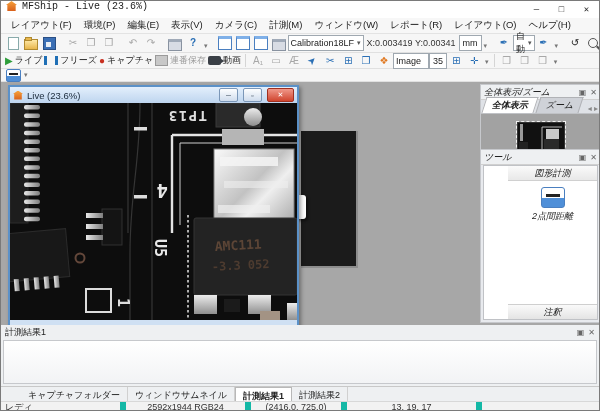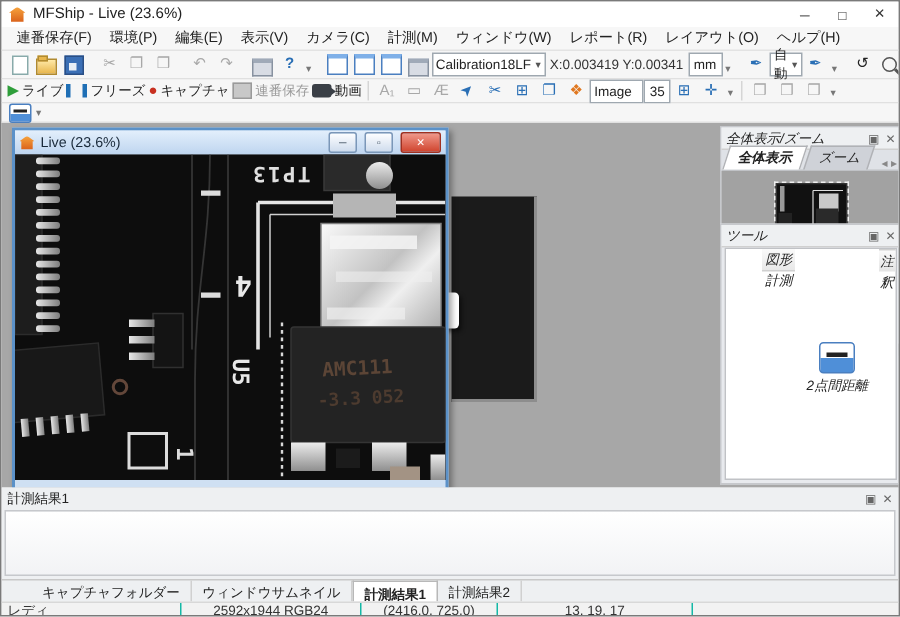--- a/index.html
+++ b/index.html
@@ -1,19 +1,19 @@
 <!DOCTYPE html>
 <html><head>
 <meta charset="utf-8">
 <style>
   html,body{margin:0;padding:0;background:#d0d0d0;font-family:"Liberation Sans","DejaVu Sans",sans-serif;}
   #app{position:relative;width:600px;height:411px;background:#f5f5f5;border:1px solid #7a7a7a;box-sizing:border-box;overflow:hidden;font-size:10px;color:#222;}
   .r{position:absolute;box-sizing:border-box;}
   
-  .titlebar{left:0;top:0;width:100%;height:17px;background:#ffffff;display:flex;align-items:center;padding-left:5px;}
+  .titlebar{left:0;top:0;width:100%;height:17px;background:#ffffff;display:flex;align-items:flex-start;padding-left:5px;font-family:Liberation Mono, monospace;}
   .app-icon{width:11px;height:10px;background:linear-gradient(#f6a23c,#d9601a);clip-path:polygon(50% 0,100% 40%,88% 40%,88% 100%,12% 100%,12% 40%,0 40%);margin-right:5px;}
   .title-text{font-size:10px;color:#222;}
   .win-controls{position:absolute;right:0;top:0;height:17px;display:flex;}
   .win-btn{width:25px;height:17px;display:flex;align-items:center;justify-content:center;font-size:9px;color:#333;}
   
   .menubar{left:0;top:17px;width:100%;height:16px;background:#f7f7f7;border-bottom:1px solid #e3e3e3;display:flex;align-items:center;padding-left:4px;}
   .menu-item{padding:2px 6px;font-size:9.5px;color:#222;white-space:nowrap;}
   
   .tb{left:0;width:100%;background:#f6f6f6;display:flex;align-items:center;padding-left:3px;border-bottom:1px solid #e0e0e0;}
   .tb1{top:33px;height:19px;}
@@ -73,59 +73,59 @@
   .ph-ico{font-size:8px;color:#666;margin-left:4px;}
   .ovw{left:0;top:2px;width:121px;height:145px;background:#e8eaee;border:1px solid #c6c8cc;}
   .ovw-tabs{display:flex;align-items:flex-end;height:13px;background:#dfe2e7;border-bottom:1px solid #c0c2c6;padding-left:3px;}
   .ovw-tab{font-size:9px;padding:1px 7px;transform:skewX(-18deg);border:1px solid #b0b2b6;border-bottom:none;margin-right:2px;background:#cfd2d8;}
   .ovw-tab>span{display:inline-block;transform:skewX(18deg);}
   .ovw-tab.active{background:#fff;font-weight:bold;}
   .ovw-arrows{margin-left:auto;margin-right:2px;font-size:8px;color:#888;}
   .ovw-body{position:relative;height:115px;background:#a2a2a2;display:flex;align-items:flex-start;justify-content:center;padding-top:8px;}
   .thumb{position:relative;width:46px;height:32px;background:#111;outline:1px dashed #f0f0f0;border:1px solid #333;}
   .tools{left:0;top:67px;width:121px;height:174px;background:#e8eaee;border:1px solid #c6c8cc;display:flex;flex-direction:column;}
-  .tools-box{flex:1;margin:0 2px 2px 2px;border:1px solid #c0c2c6;background:#fff;display:flex;flex-direction:row;padding-left:24px;}
+  .tools-box{flex:1;margin:0 2px 2px 2px;border:1px solid #c0c2c6;background:#fff;display:flex;flex-direction:column;padding-left:24px;}
   .group-bar{height:14px;background:linear-gradient(#fafafa,#e8e8e8);border-bottom:1px solid #d0d0d0;text-align:center;font-size:9px;line-height:14px;color:#222;}
   .tool-item{margin-top:6px;display:flex;flex-direction:column;align-items:center;gap:2px;width:100%;justify-content:center;}
   .tool-ico{width:22px;height:19px;border:1px solid #4a7fc0;border-radius:3px;background:linear-gradient(#ffffff 0 52%,#4f8fd8 52% 100%);position:relative;}
   .tool-ico::after{content:'';position:absolute;left:4px;right:4px;top:6px;height:3px;background:#222;}
   .tool-label{font-size:9px;color:#222;}
   .tools-fill{flex:1;}
   .annot-bar{height:14px;background:linear-gradient(#fafafa,#e4e4e4);border-top:1px solid #cfcfcf;text-align:center;font-size:9px;line-height:14px;color:#222;}
   
   .results{left:0;top:324px;width:100%;height:61px;background:#eef0f2;}
   .results-hdr{display:flex;align-items:center;height:14px;padding:0 4px;}
   .results-hdr .ph-title{flex:1;font-size:9px;}
   .results-body{position:absolute;left:2px;right:2px;top:15px;bottom:2px;background:linear-gradient(#ffffff,#f2f3f5);border:1px solid #c6c8cc;}
   
   .btabs{left:0;top:385px;width:100%;height:15px;background:#eef0f2;border-top:1px solid #c8c8c8;display:flex;align-items:stretch;padding-left:20px;}
   .btab{font-size:9px;padding:2px 7px 0 7px;color:#222;border-right:1px solid #d0d0d0;white-space:nowrap;}
   .btab.active{background:#fff;border:1px solid #b8b8b8;border-bottom:none;font-weight:bold;}
   
   .statusbar{left:0;top:400px;width:100%;height:11px;background:#f2f2f2;border-top:1px solid #d8d8d8;display:flex;font-size:9px;color:#333;}
-  .scell{border-right:1px solid #14b8a6;display:flex;align-items:center;justify-content:center;overflow:hidden;white-space:nowrap;}
+  .scell{border-right:6px solid #14b8a6;display:flex;align-items:center;justify-content:center;overflow:hidden;white-space:nowrap;}
   .scell.first{justify-content:flex-start;padding-left:4px;}
 </style>
 </head>
 <body>
 
 <div id="app">
 
   <div class="r titlebar">
     <span class="app-icon"></span>
     <span class="title-text">MFShip - Live (23.6%)</span>
     <div class="win-controls">
       <span class="win-btn">─</span>
       <span class="win-btn">□</span>
       <span class="win-btn">✕</span>
     </div>
   </div>
 
   <div class="r menubar">
-    <span class="menu-item">連番保存(F)</span>
+    <span class="menu-item">レイアウト(F)</span>
     <span class="menu-item">環境(P)</span>
     <span class="menu-item">編集(E)</span>
     <span class="menu-item">表示(V)</span>
     <span class="menu-item">カメラ(C)</span>
     <span class="menu-item">計測(M)</span>
     <span class="menu-item">ウィンドウ(W)</span>
     <span class="menu-item">レポート(R)</span>
     <span class="menu-item">レイアウト(O)</span>
     <span class="menu-item">ヘルプ(H)</span>
   </div>

